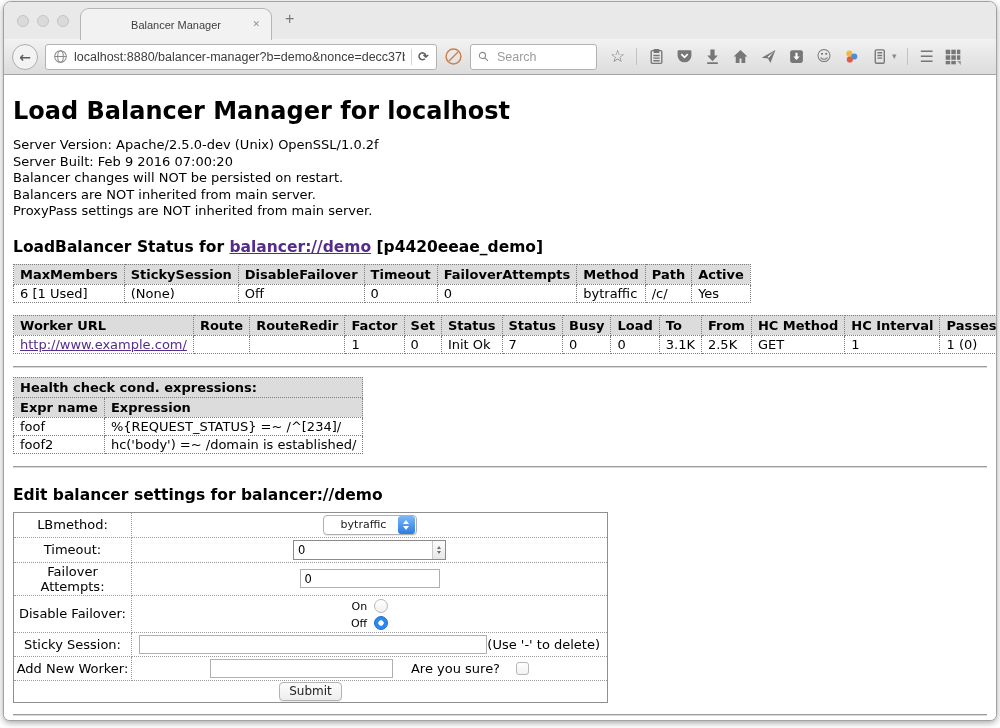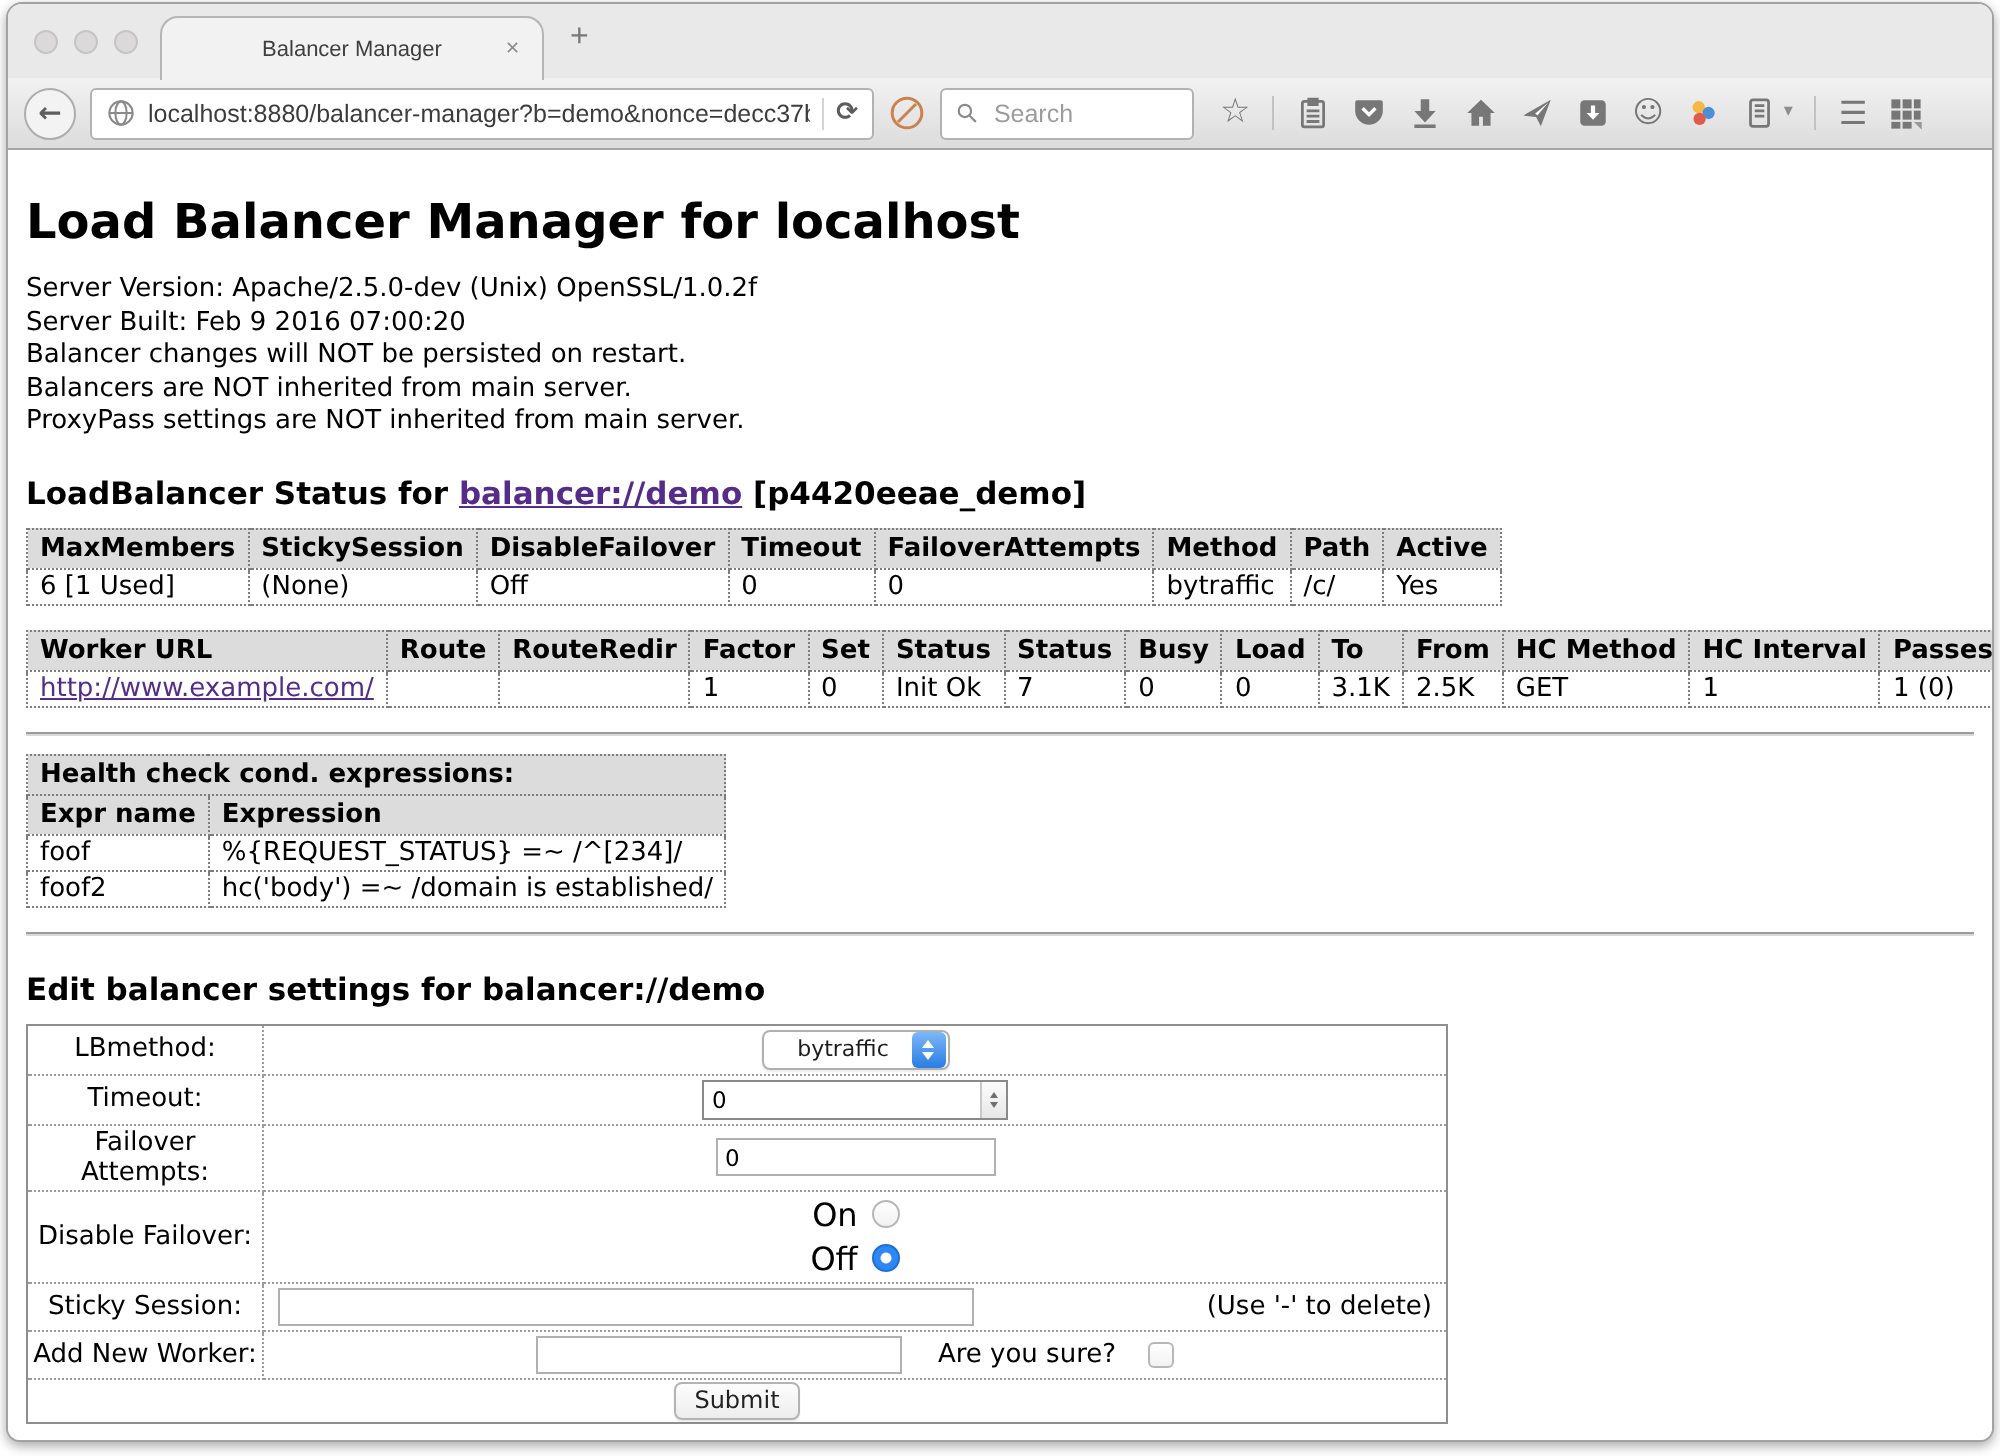--- a/index.html
+++ b/index.html
@@ -65,21 +65,21 @@
   .info-line { font-size:13px; line-height:16.5px; }
   h3.section { font-size:15.5px; margin:18px 0 8px; font-weight:bold; }
   a.plink { color:#552c8a;text-decoration:underline; }
   table.data { border-collapse:collapse; font-size:13px; margin:0 0 12px 0; }
   table.data th, table.data td { border:1px dotted #7d7d7d; padding:1px 6px; text-align:left; white-space:nowrap; }
   table.data th { background:#dcdcdc; font-weight:bold; padding:2px 6px; }
   td.cell-left, th.cap { text-align:center; }
   td.cell-left { text-align:left; }
   hr.rule { border:none; height:2px; background:#9d9d9d; border-bottom:1px solid #d8d8d8; margin:9px 0; }
   
-  table.form { border-collapse:collapse; font-size:13px; width:711px; margin-top:4px; }
+  table.form { border-collapse:collapse; font-size:13px; width:595px; margin-top:4px; }
   table.form td { border:1px dotted #9b9b9b; }
   table.form { border:1px solid #8f8f8f; }
   td.flabel { width:118px; text-align:center; height:23px; }
   td.fval { text-align:center; padding:2px 4px; }
   .mac-select { display:inline-flex; align-items:center; height:20px; border:1px solid #b0b0b0; border-radius:4px; background:#fff; box-shadow:0 1px 1px rgba(0,0,0,.08); vertical-align:middle; }
   .mac-select .sel-text { font-size:11px; padding:0 10px 0 16px; min-width:74px; text-align:center; color:#1c1c1c; }
   .stepper { width:17px; height:18px; margin-right:1px; border-radius:3px; background:linear-gradient(#7cb7f8,#2a7de3); display:flex; flex-direction:column; align-items:center; justify-content:center; gap:2px; }
   .stepper i { display:block; width:0; height:0; border-left:3px solid transparent; border-right:3px solid transparent; }
   .stepper i.up { border-bottom:4px solid #fff; }
   .stepper i.dn { border-top:4px solid #fff; }
@@ -96,21 +96,21 @@
   .radio-grid { display:inline-grid; grid-template-columns:auto auto; gap:3px 7px; align-items:center; justify-items:end; }
   .mac-radio { appearance:none; -webkit-appearance:none; width:14px; height:14px; margin:0; border-radius:50%; border:1px solid #b7b7b7; background:linear-gradient(#fff,#f1f1f1); }
   .mac-radio:checked { border-color:#1b6fd6; background:radial-gradient(circle at 50% 50%, #fff 0 2.4px, #2f87f4 3px); }
   .mac-check { appearance:none; -webkit-appearance:none; width:13px; height:13px; margin:0; border-radius:3px; border:1px solid #b7b7b7; background:linear-gradient(#fff,#f2f2f2); vertical-align:middle; }
   .sticky-row { display:flex; align-items:center; padding:0 3px; }
   .sticky-row .note { margin-left:auto; font-size:13px; }
   .worker-row { display:flex; align-items:center; justify-content:center; gap:18px; }
   .sure-group { display:flex; align-items:center; gap:16px; font-size:13px; }
   .submit-row { text-align:center; height:22px; }
   .mac-btn { font:12px "DejaVu Sans",sans-serif; color:#222; padding:1px 9px 2px; border:1px solid #b3b3b3; border-radius:4px; background:linear-gradient(#fdfdfd,#ededed); box-shadow:0 1px 1px rgba(0,0,0,.08); }
-  .df-line { font-size:16px; }
+  .df-line { font-size:11px; }
 </style>
 </head>
 <body>
 
 <div class="window">
 
   <div class="tabbar">
     <div class="lights">
       <span class="light"></span>
       <span class="light"></span>

